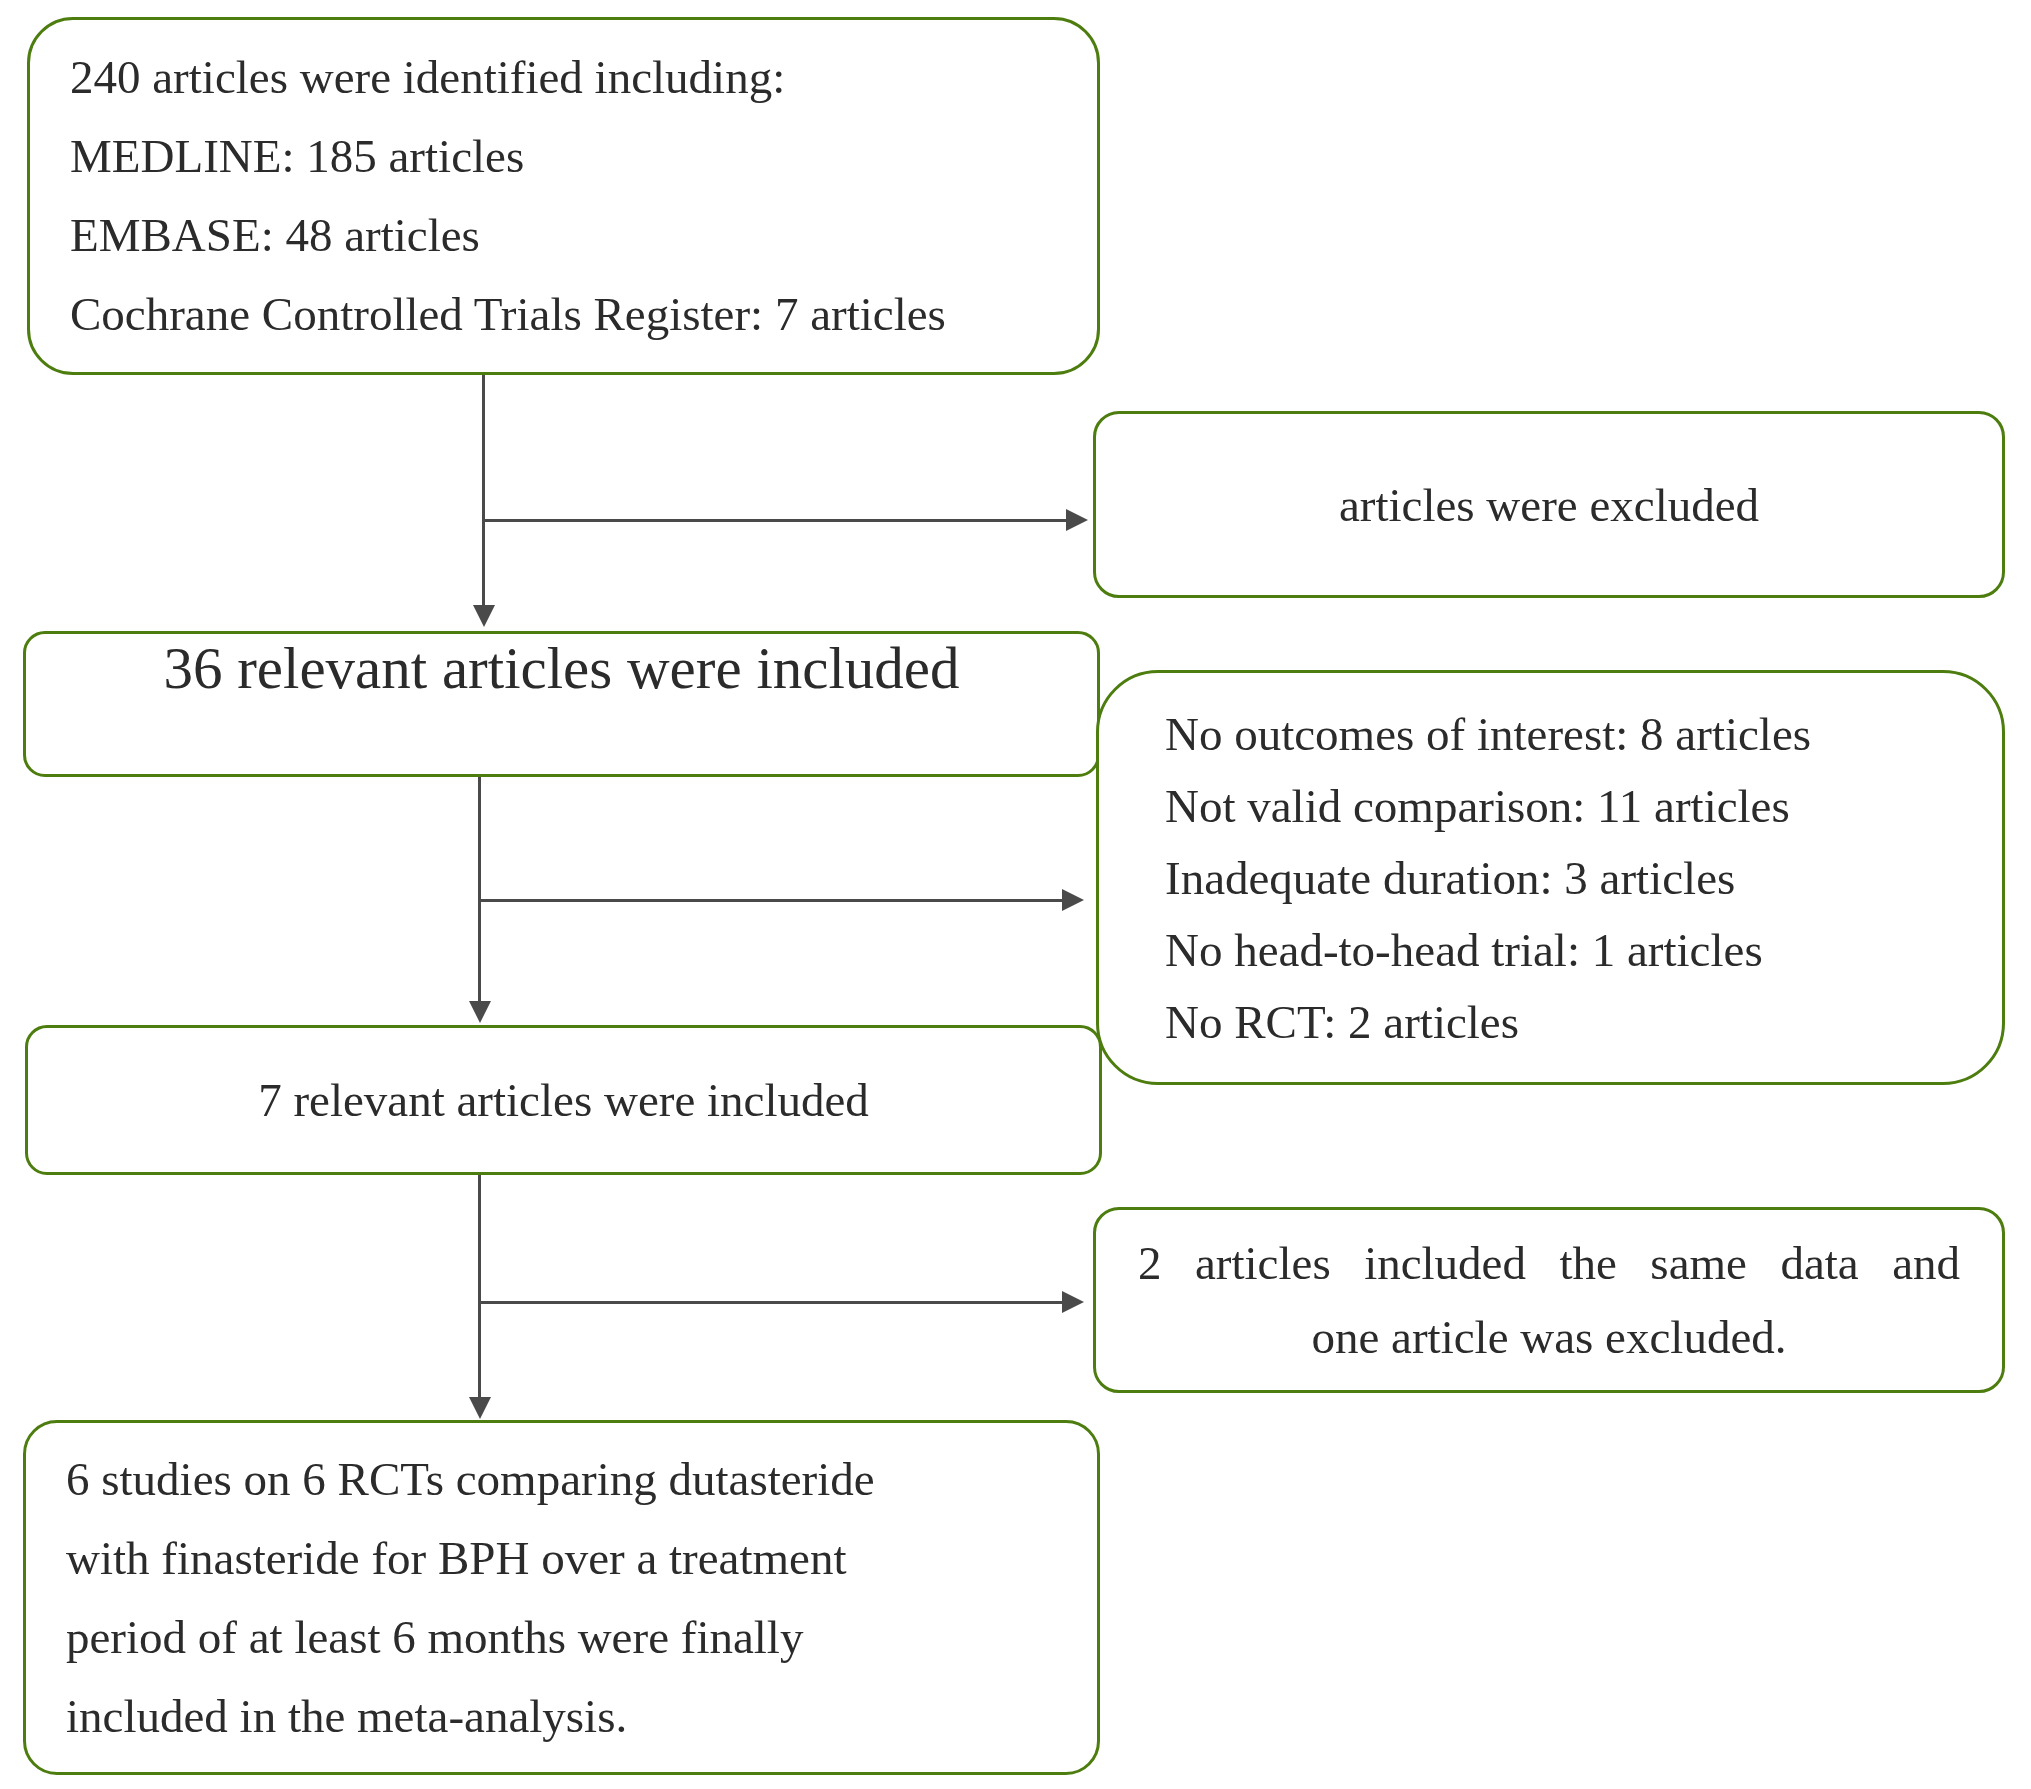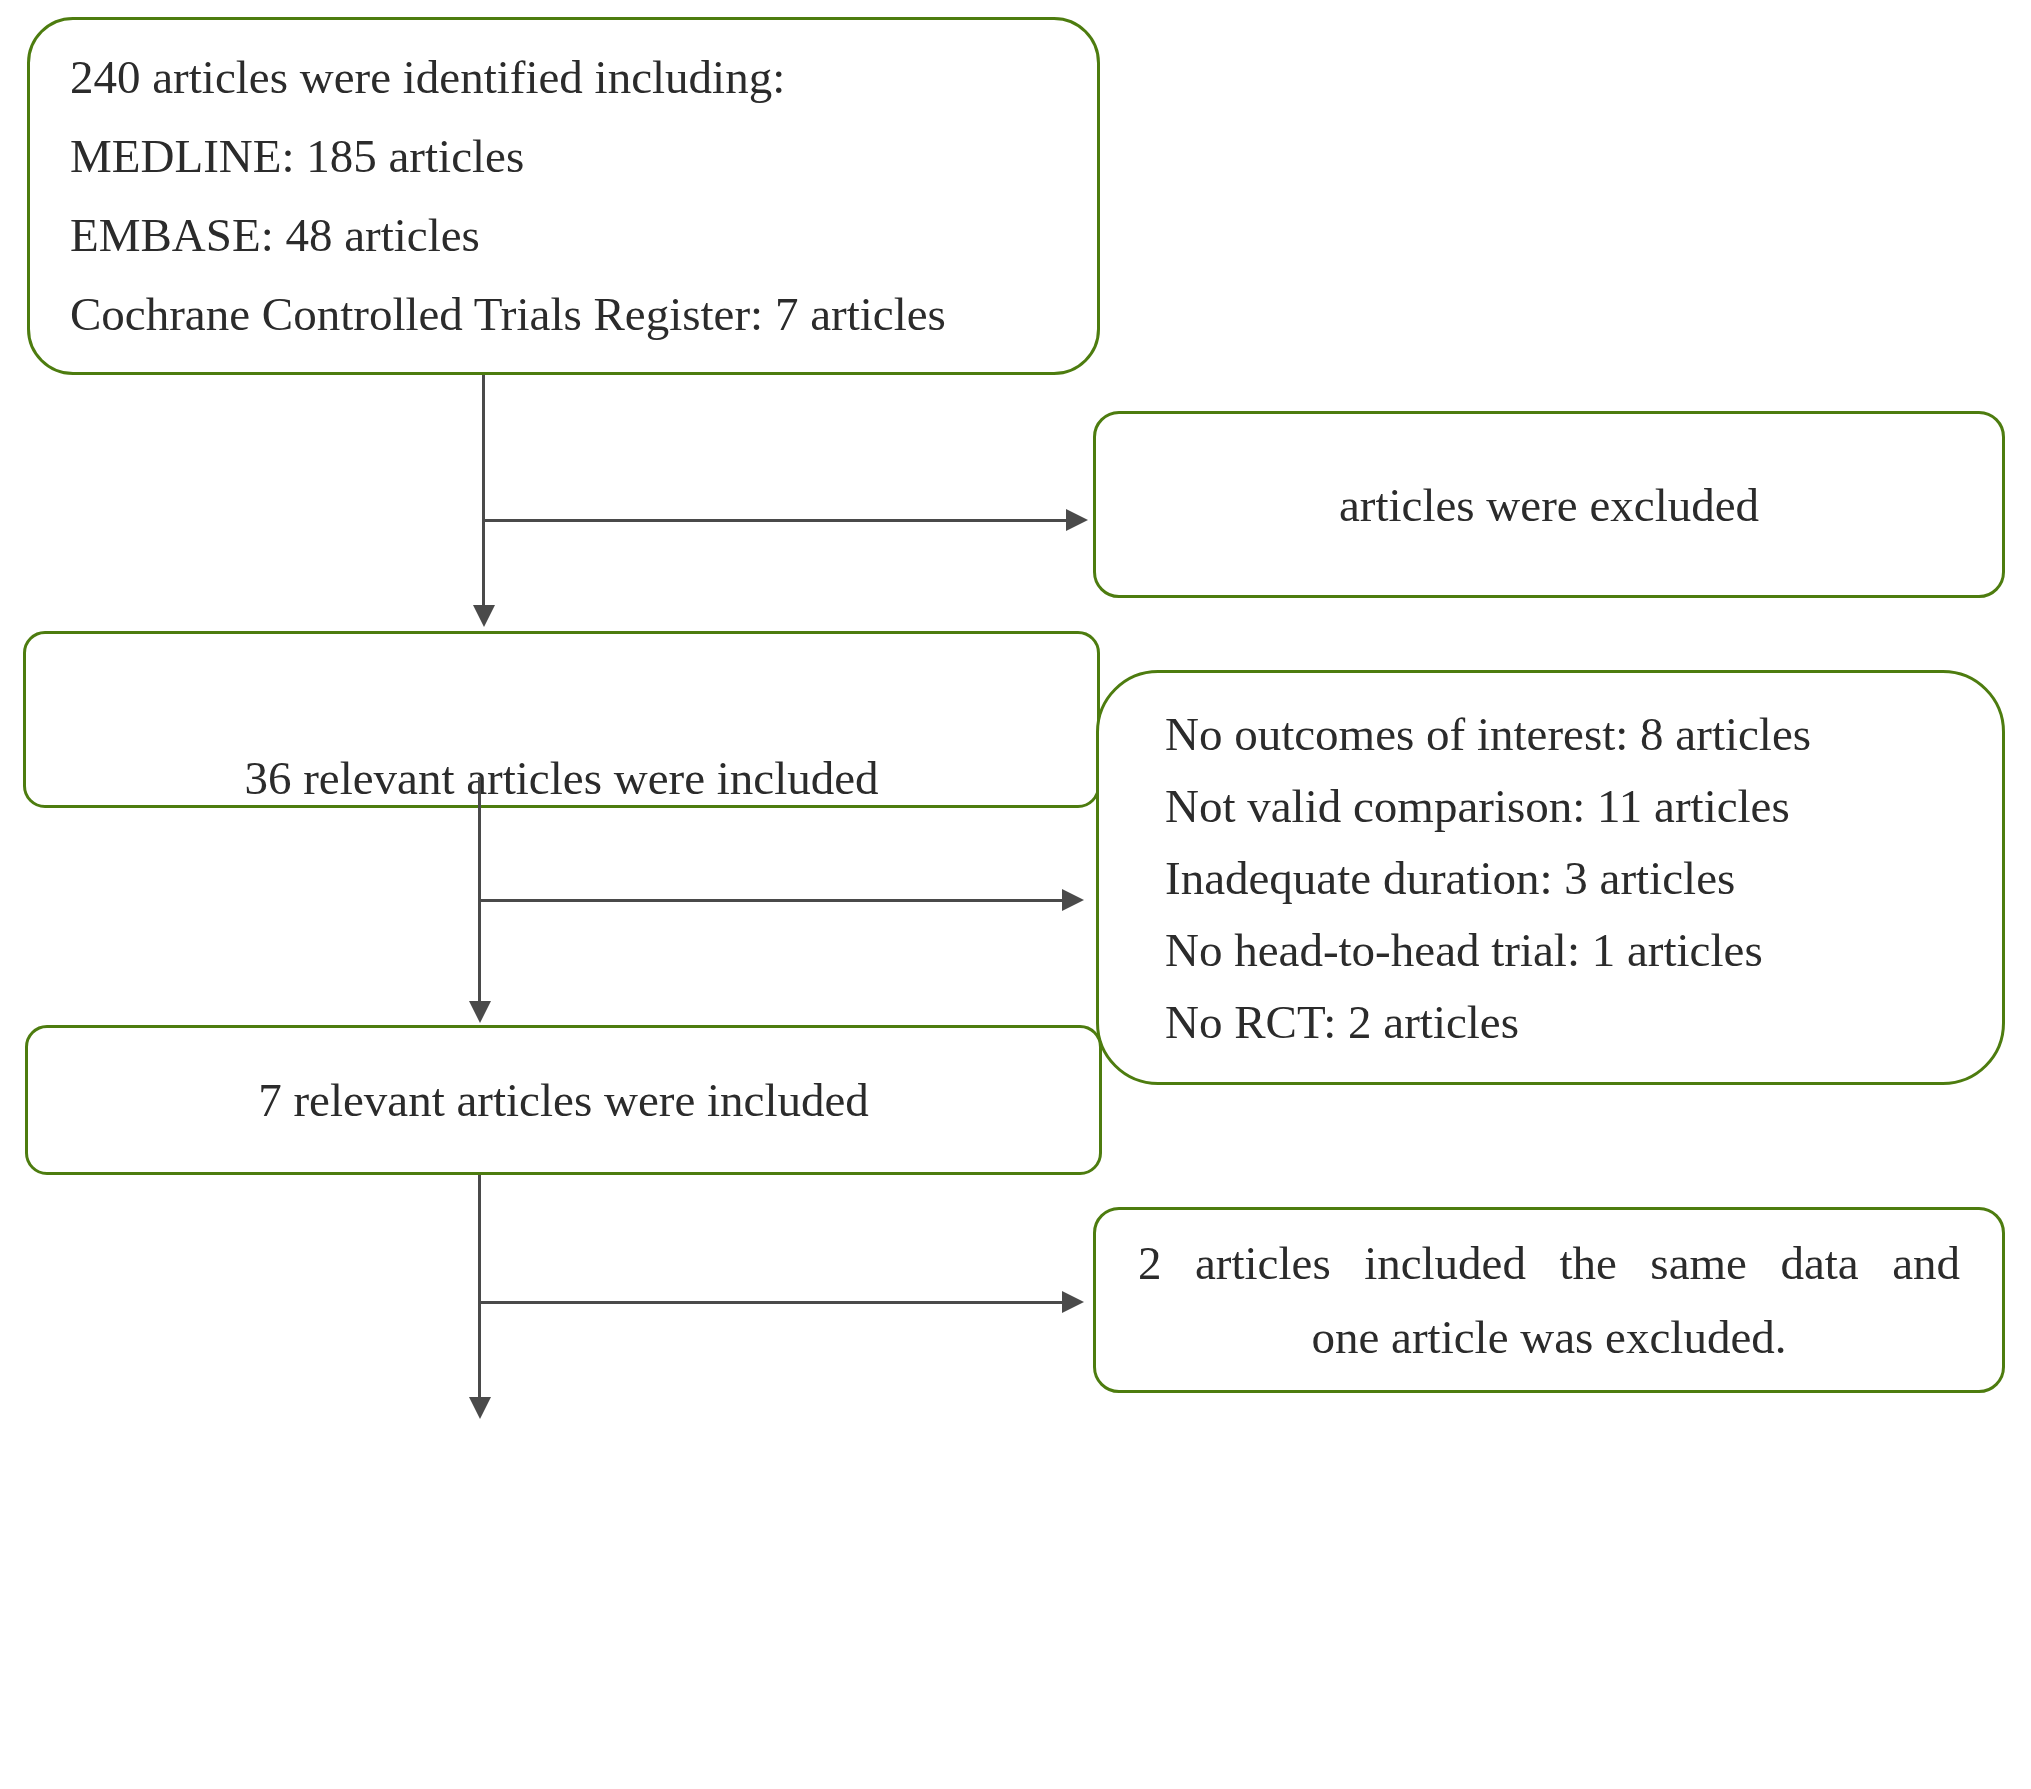--- a/index.html
+++ b/index.html
@@ -40,25 +40,25 @@
     border-radius: 46px;
     padding: 0 0 0 40px;
     font-size: 47px;
     line-height: 79px;
   }
   
   #box-relevant-36 {
     left: 23px;
     top: 631px;
     width: 1077px;
-    height: 177px;
+    height: 146px;
     border-radius: 22px;
-    font-size: 47px;
+    font-size: 59px;
     align-items: center;
-    justify-content: flex-end;
+    justify-content: flex-start;
   }
   
   #box-relevant-7 {
     left: 25px;
     top: 1025px;
     width: 1077px;
     height: 150px;
     border-radius: 22px;
     font-size: 47px;
     align-items: center;
@@ -192,14 +192,20 @@
   <div class="arrowhead arrow-down" style="left:469px; top:1397px;"></div>
 
   <div class="conn h" style="left:478px; top:1301px; width:584px;"></div>
   <div class="arrowhead arrow-right" style="left:1062px; top:1291px;"></div>
 
   <div class="node" id="box-duplicate-data">
     <span class="line just">2 articles included the same data and</span>
     <span class="line">one article was excluded.</span>
   </div>
 
+  <div class="node" id="box-final">
+    <span class="line">6 studies on 6 RCTs comparing dutasteride</span>
+    <span class="line">with finasteride for BPH over a treatment</span>
+    <span class="line">period of at least 6 months were finally</span>
+    <span class="line">included in the meta-analysis.</span>
+  </div>
 
 </div>
 
 </body></html>

